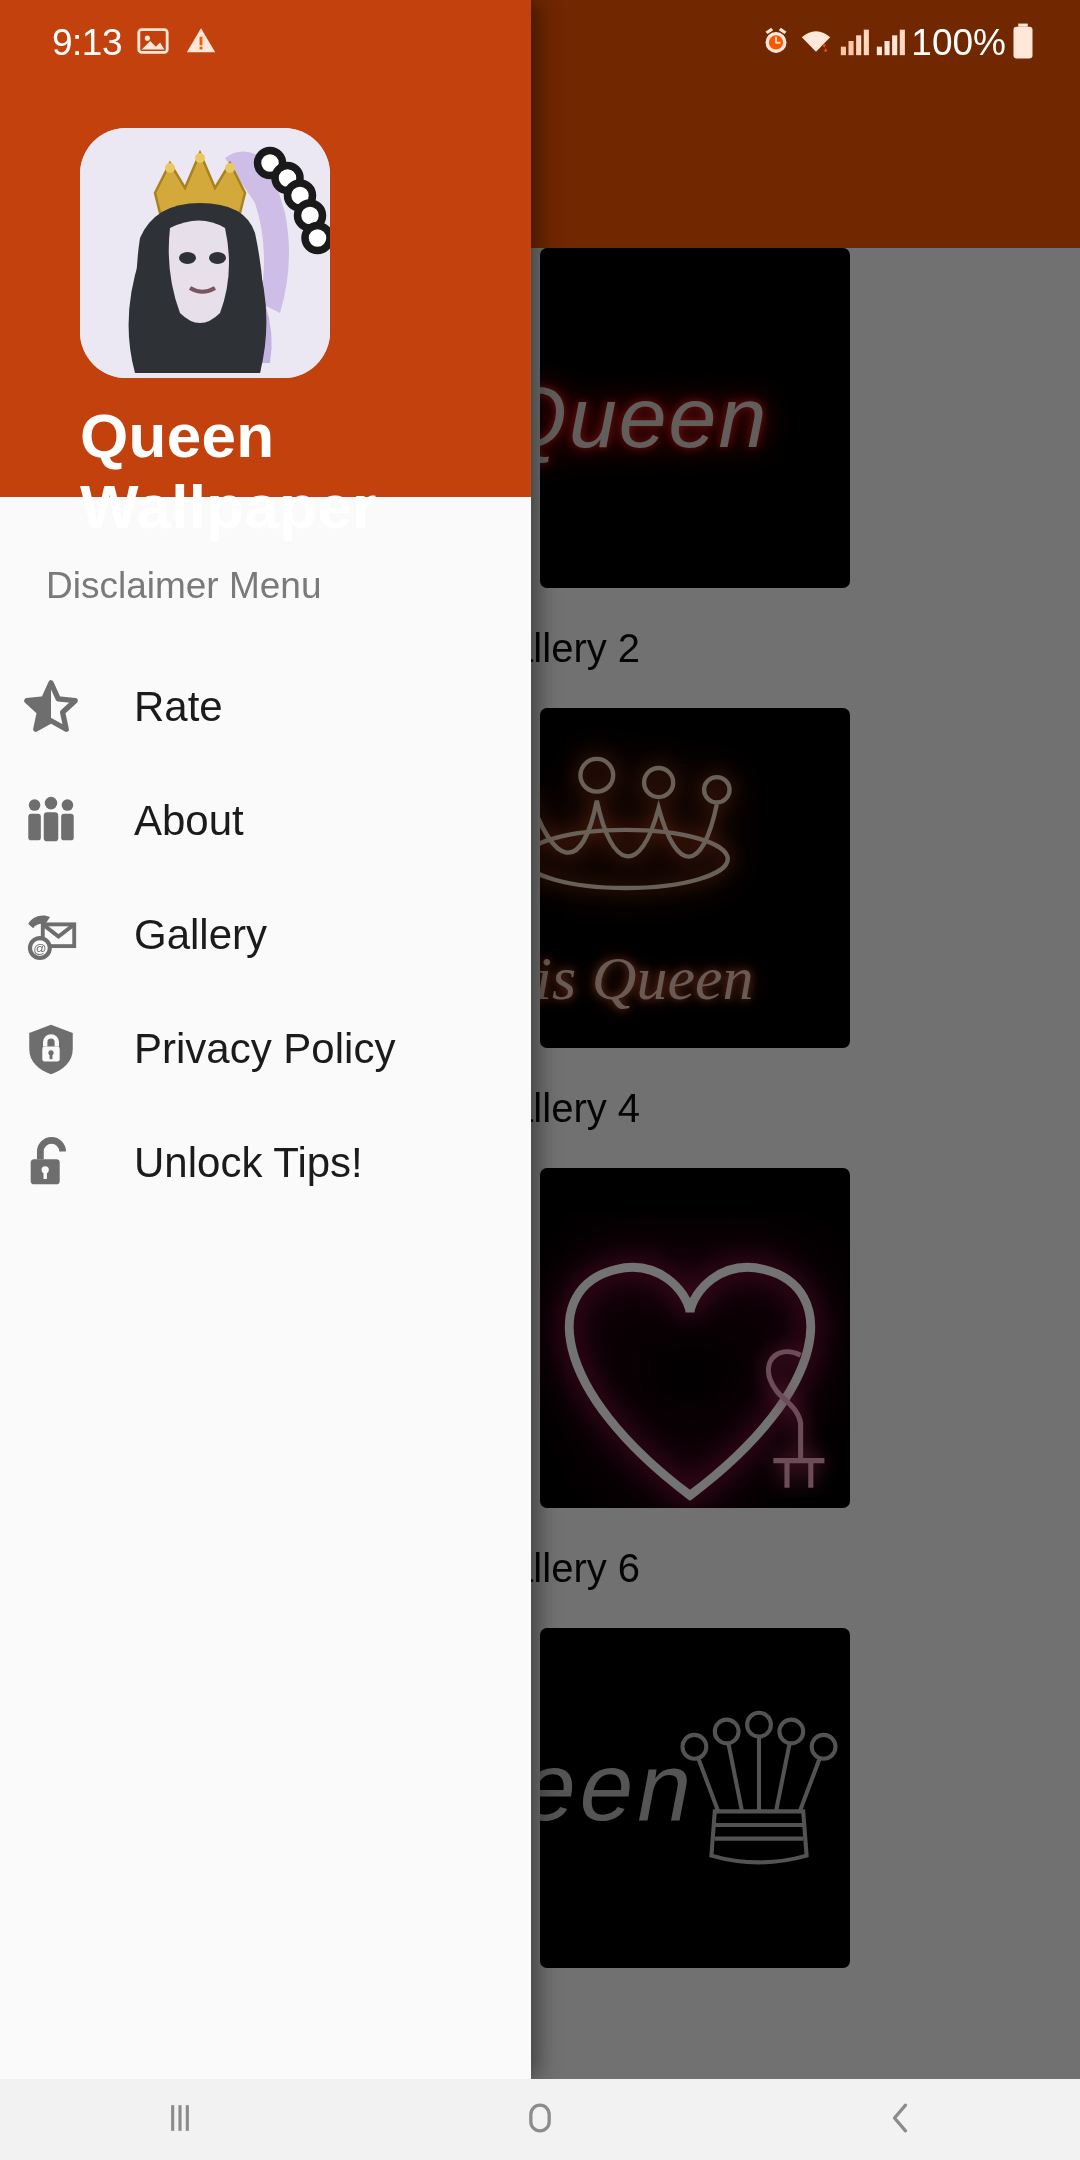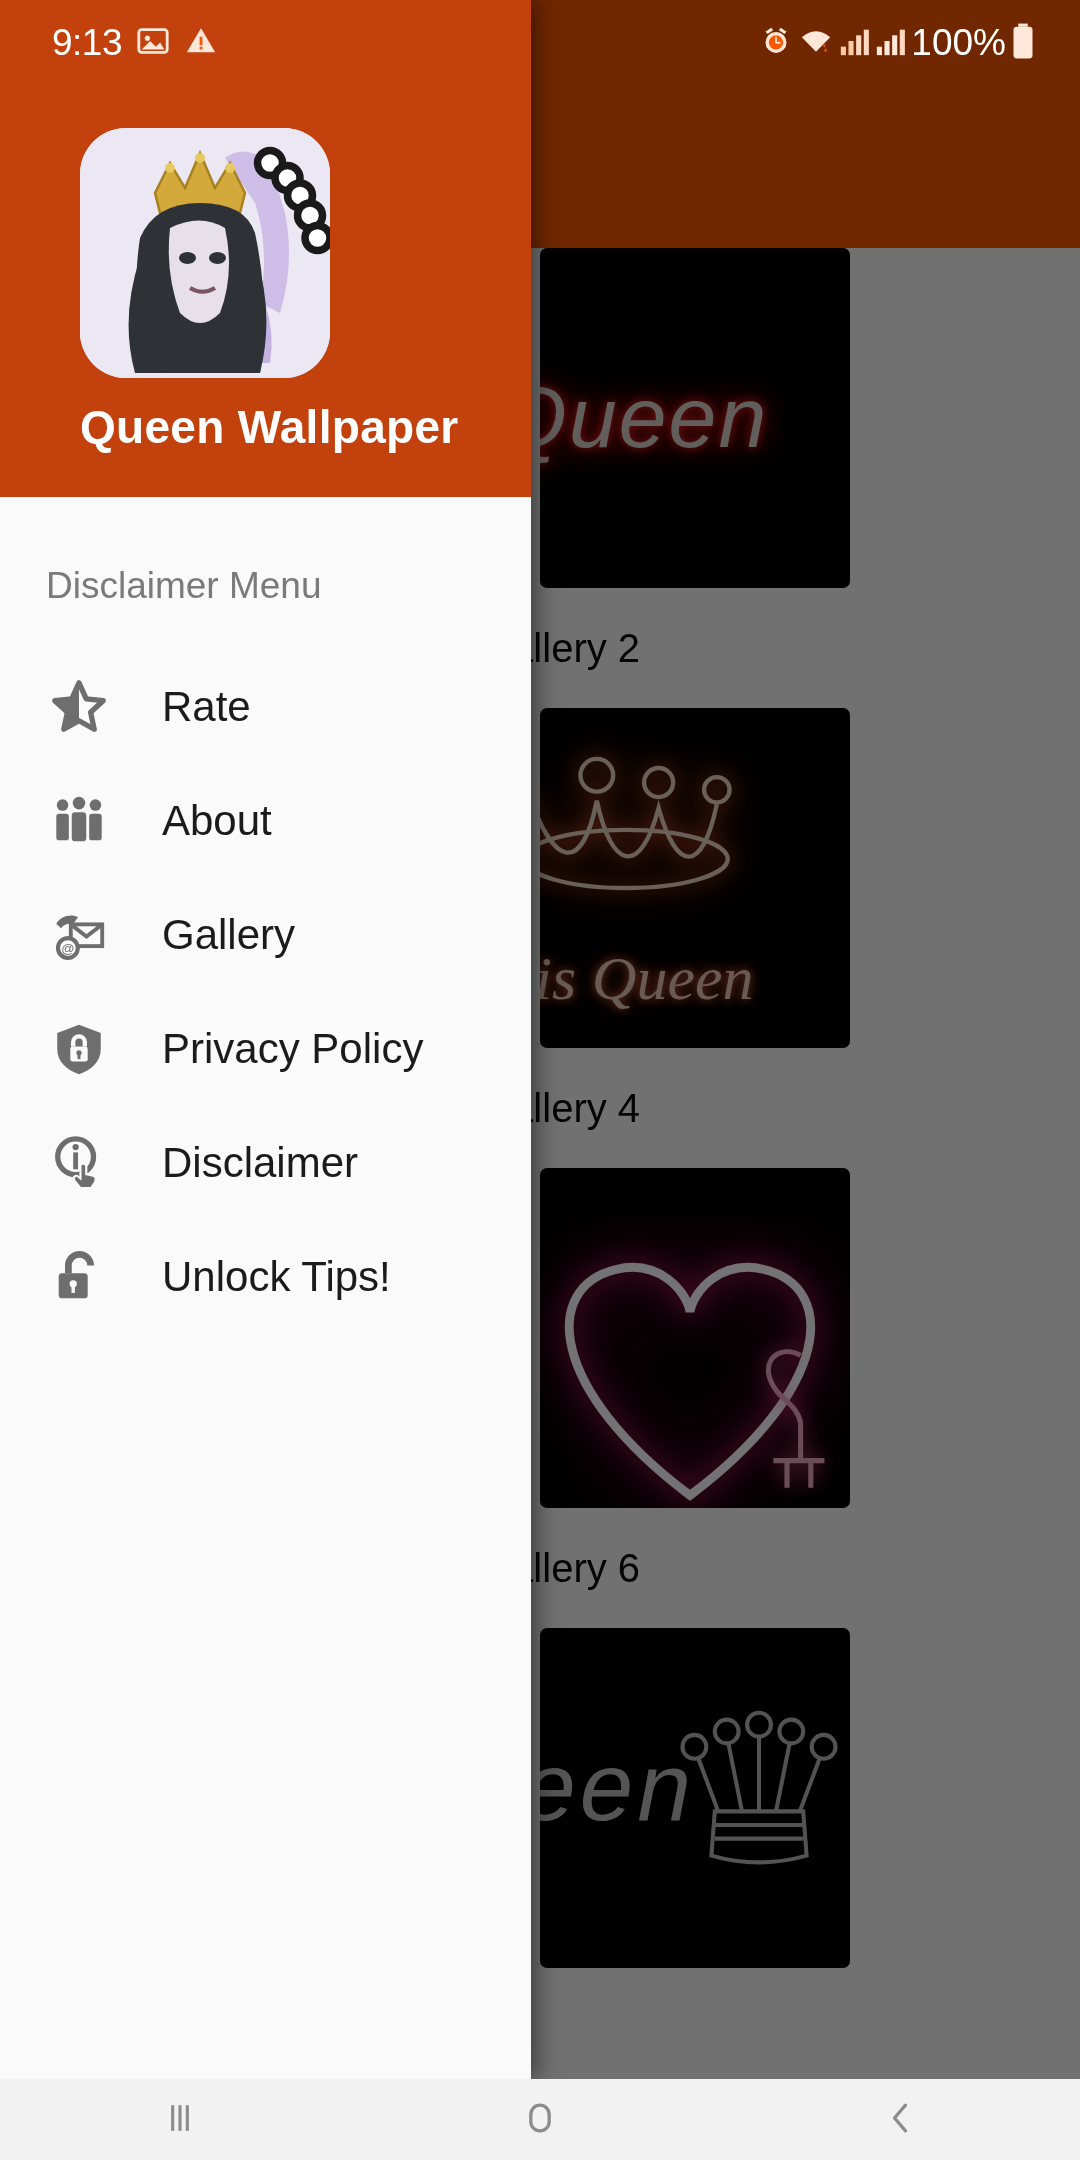--- a/index.html
+++ b/index.html
@@ -88,29 +88,29 @@
   }
   .sb-left { display:flex; align-items:center; gap:14px; margin-left:52px; }
   .sb-time { color:#ffffff; font-size:37px; font-weight:500; letter-spacing:-0.5px; }
   .sb-icon { display:block; }
   #app-logo {
     position:absolute; left:80px; top:128px; width:250px; height:250px;
     border-radius:46px; overflow:hidden; background:#ece7f2;
   }
   #drawer-title {
     position:absolute; left:80px; top:400px;
-    color:#ffffff; font-size:46px; font-weight:700; letter-spacing:0.3px;
+    color:#ffffff; font-size:62px; font-weight:700; letter-spacing:0.3px;
   }
   #menu-section-label {
     position:absolute; left:46px; top:565px;
     color:#7a7a7a; font-size:37px; font-weight:400;
   }
   #menu-list { position:absolute; left:0; top:650px; width:531px; }
   .menu-item {
-    display:flex; align-items:center; height:114px; padding-left:48px;
+    display:flex; align-items:center; height:114px; padding-left:20px;
   }
   .menu-icon {
     width:62px; height:62px; flex:0 0 62px;
     display:flex; align-items:center; justify-content:center;
   }
   .menu-label {
     margin-left:52px; font-size:42px; color:#1b1b1b; font-weight:400;
     white-space:nowrap;
   }
 
@@ -303,31 +303,20 @@
           <path d="M12 2 L21 5.4 V12 C21 17.4 16.8 20.8 12 22.4 C7.2 20.8 3 17.4 3 12 V5.4 Z" fill="#6e6e6e"></path>
           <rect x="8.4" y="11" width="7.2" height="6.2" rx="1" fill="#fafafa"></rect>
           <path d="M9.6 11 V9.2 A2.4 2.4 0 0 1 14.4 9.2 V11" fill="none" stroke="#fafafa" stroke-width="1.8"></path>
           <circle cx="12" cy="13.6" r="1.1" fill="#6e6e6e"></circle>
           <rect x="11.4" y="14" width="1.2" height="2.2" fill="#6e6e6e"></rect>
         </svg>
       </span>
       <span class="menu-label">Privacy Policy</span>
     </div>
 
-    <div class="menu-item">
-      <span class="menu-icon">
-        <svg width="58" height="58" viewBox="0 0 24 24">
-          <circle cx="10.6" cy="9.4" r="7.4" fill="none" stroke="#6e6e6e" stroke-width="2.2"></circle>
-          <circle cx="10.6" cy="5.4" r="1.3" fill="#6e6e6e"></circle>
-          <rect x="9.6" y="7.6" width="2" height="7" fill="#6e6e6e"></rect>
-          <path d="M12.6 13.4 C12.6 11.8 15 11.8 15 13.6 L15 16.6 L17.8 17.2 C19 17.6 19.2 18.8 18.6 20 L17 22.4 L12.6 22.4 L10.2 19.4 C9.2 18.2 10.4 16.6 11.6 17.6 L12.6 18.4 Z" fill="#6e6e6e" stroke="#fafafa" stroke-width="0.9"></path>
-        </svg>
-      </span>
-      <span class="menu-label">Disclaimer</span>
-    </div>
 
     <div class="menu-item">
       <span class="menu-icon">
         <svg width="58" height="58" viewBox="0 0 24 24">
           <path d="M7.6 10.4 V7.2 A4.6 4.6 0 0 1 16.8 7.2" fill="none" stroke="#6e6e6e" stroke-width="2.8"></path>
           <rect x="3.6" y="10.4" width="12" height="10.4" rx="1.4" fill="#6e6e6e"></rect>
           <circle cx="9.6" cy="14.8" r="1.5" fill="#fafafa"></circle>
           <rect x="8.9" y="15.4" width="1.4" height="3.2" fill="#fafafa"></rect>
         </svg>
       </span>

